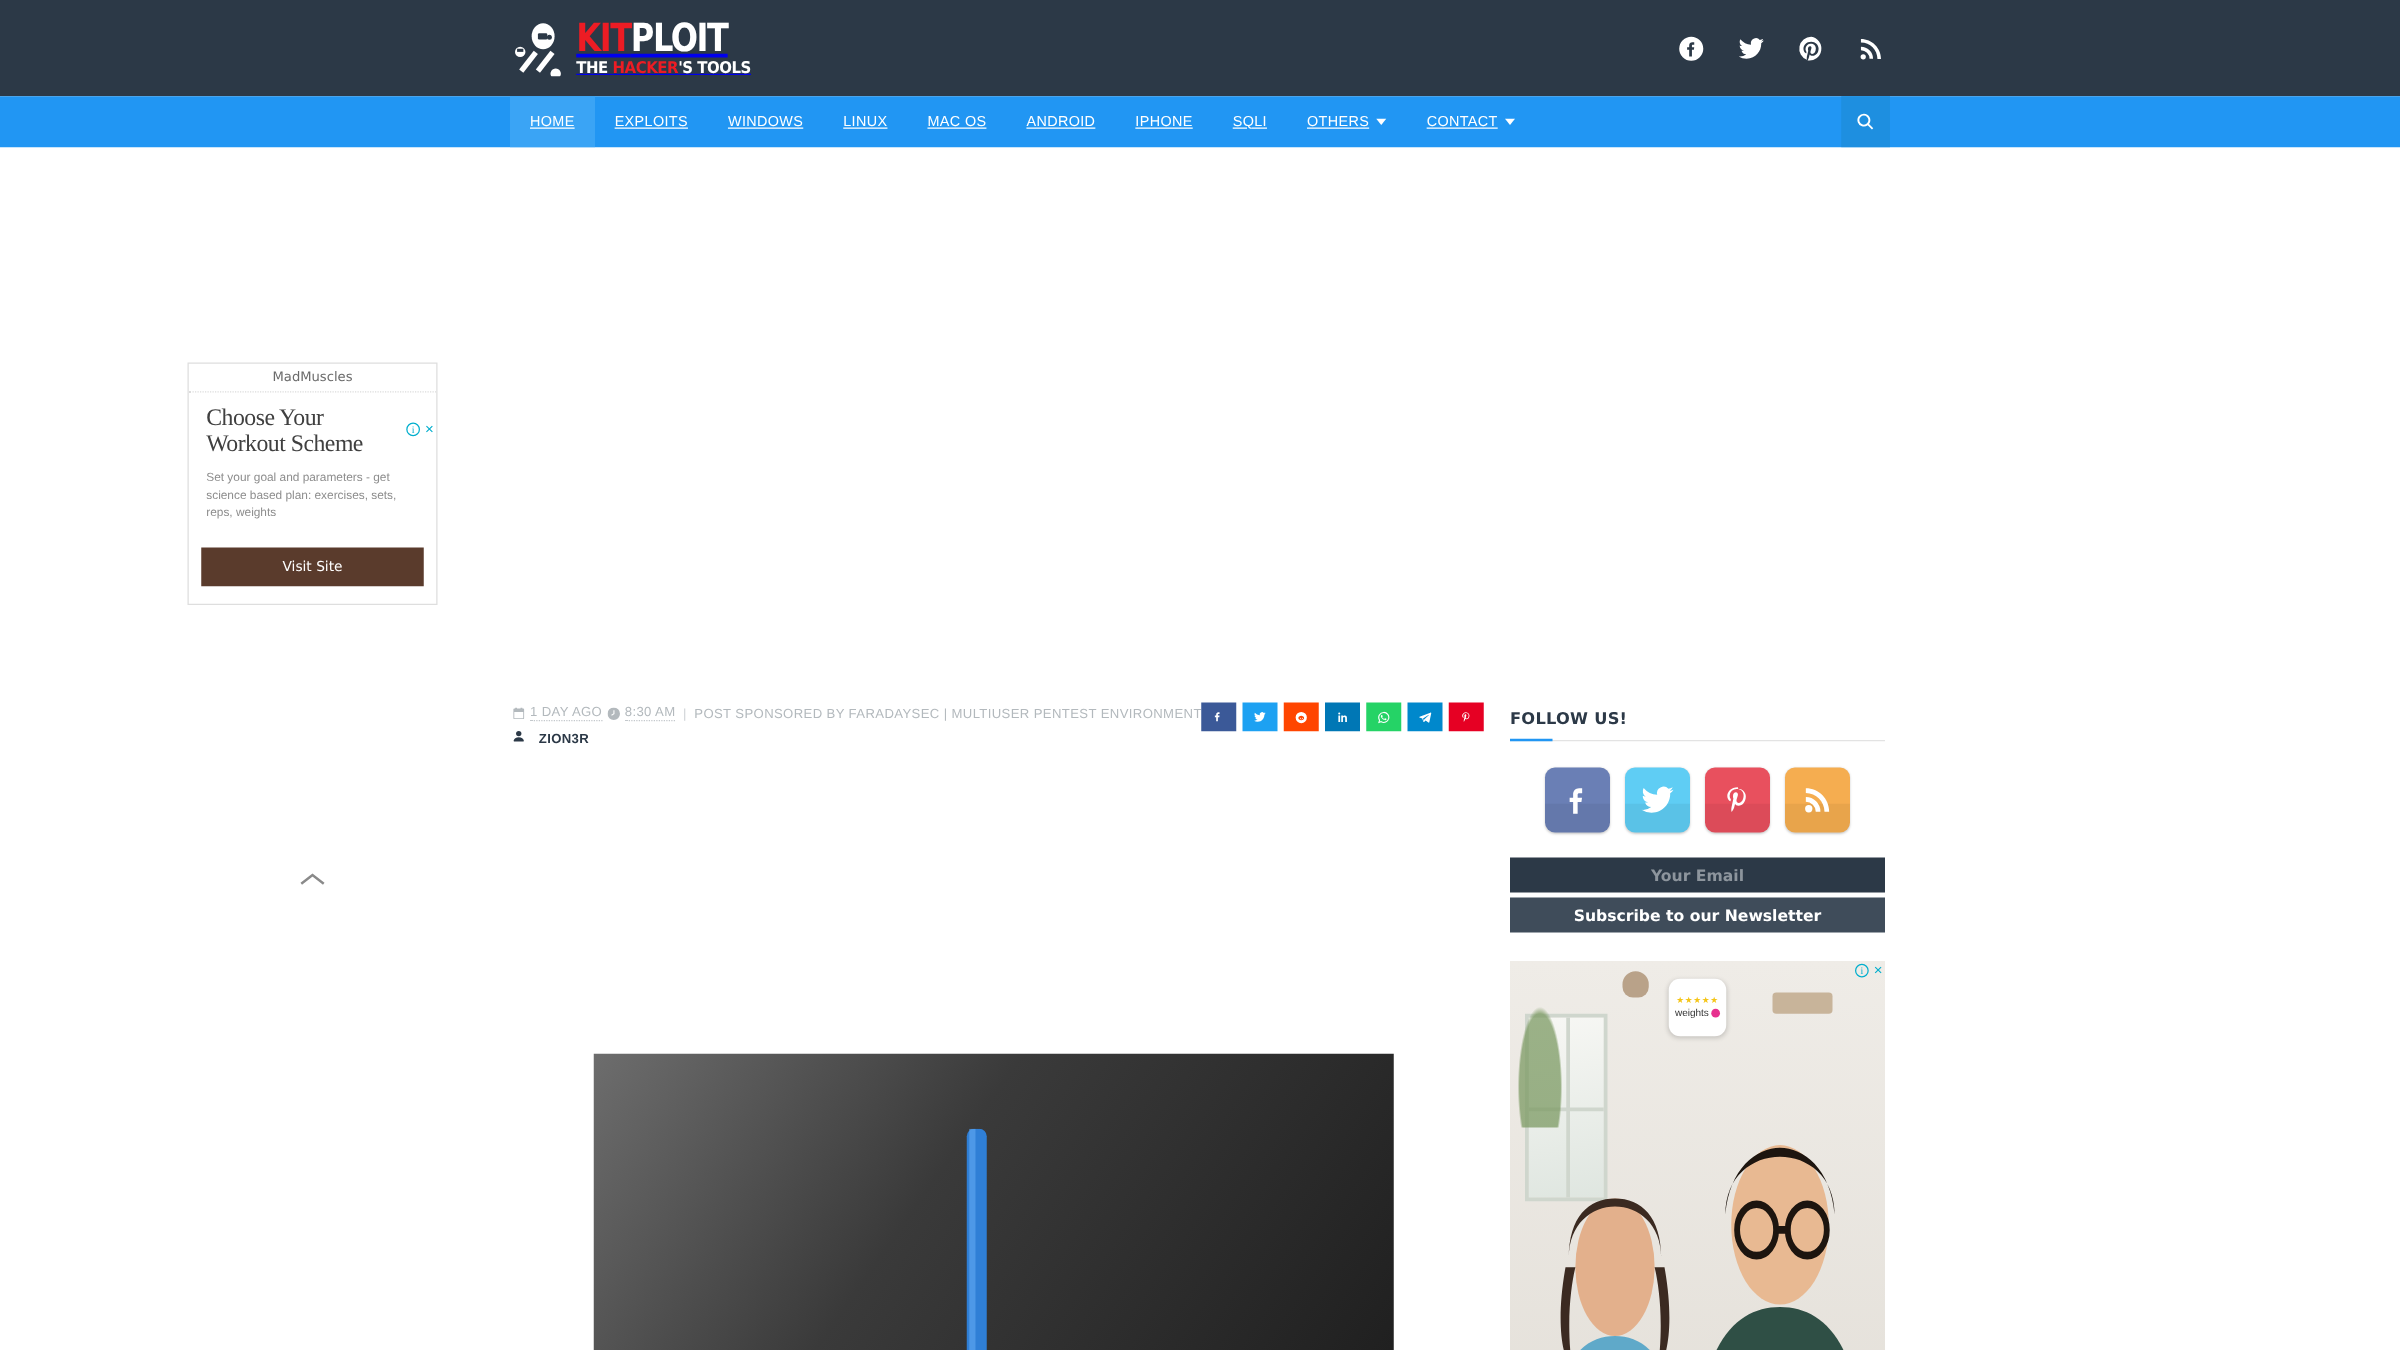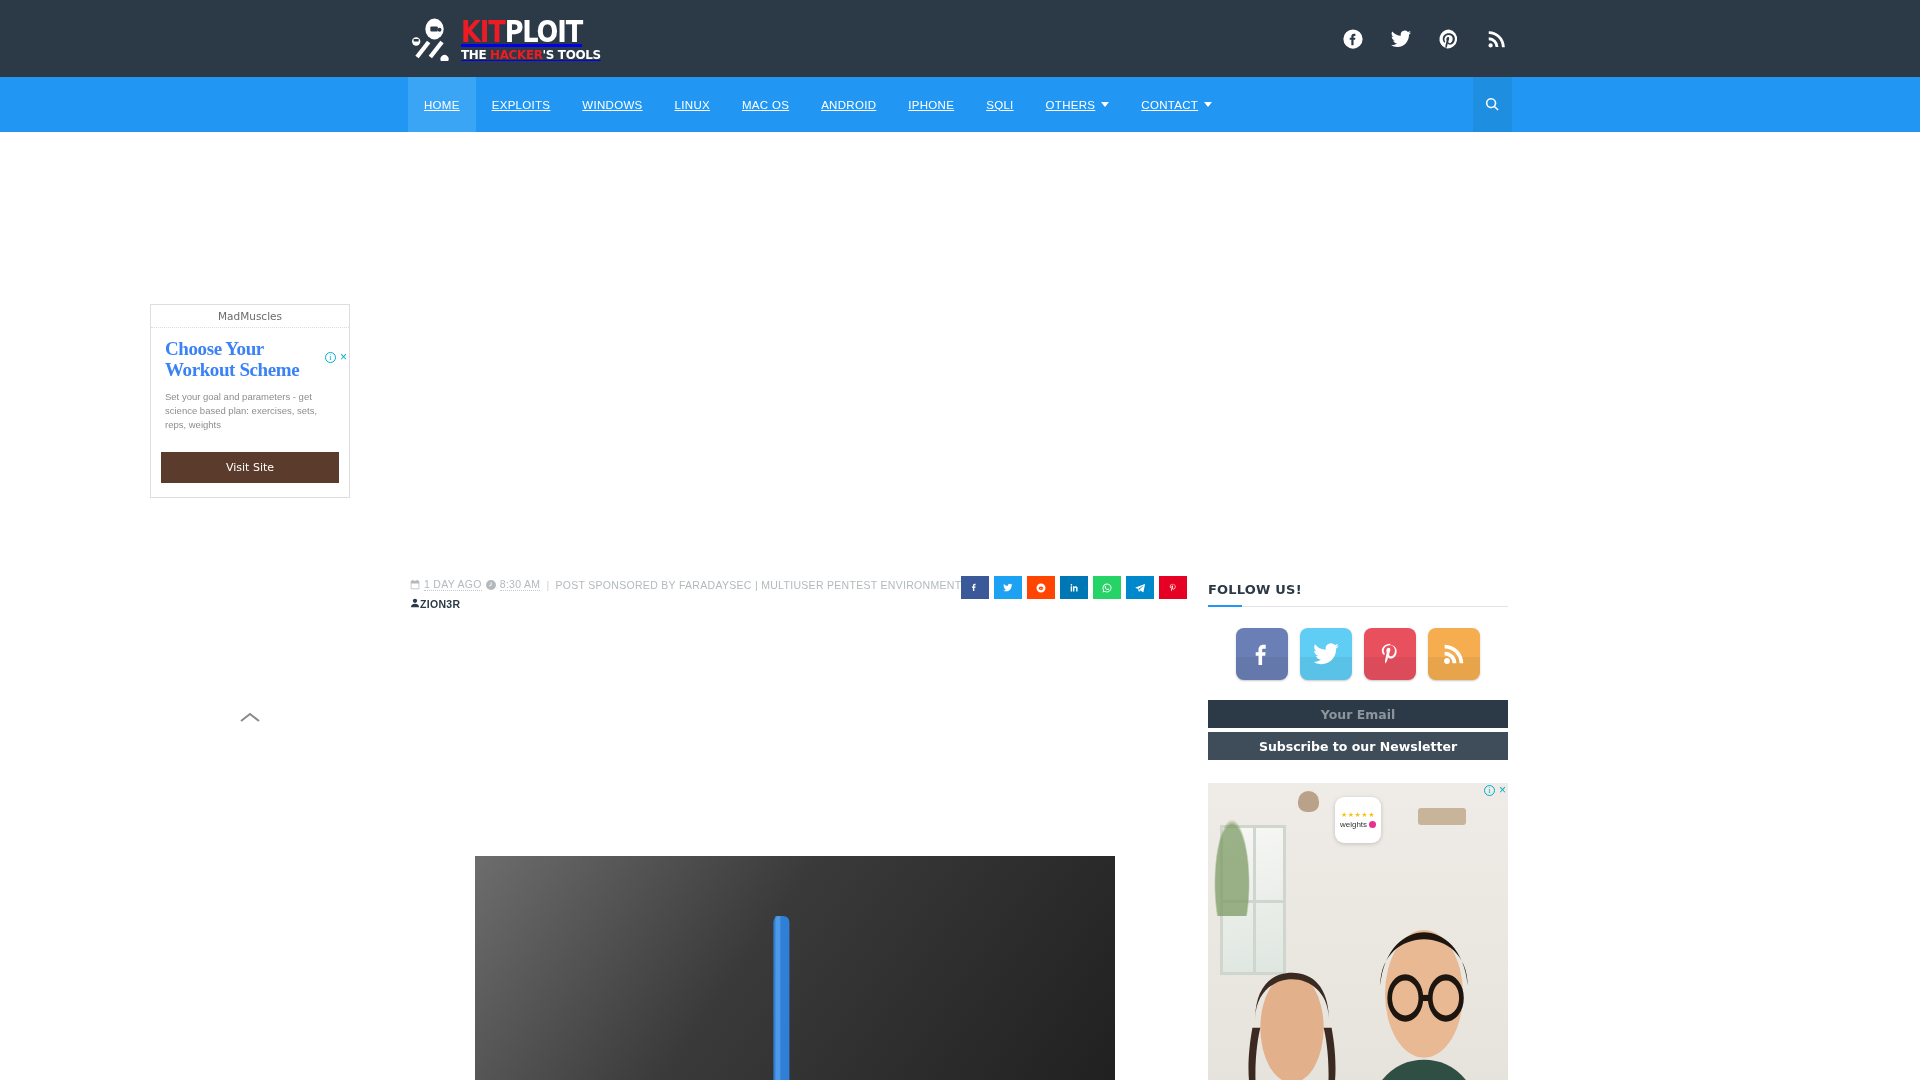--- a/index.html
+++ b/index.html
@@ -59,21 +59,21 @@
   }
   .logo-sub .w { color: #ffffff; }
   .logo-sub .r { color: #ed1c24; }
 
   .head-social { display: flex; align-items: center; gap: 26px; }
   .head-social .si { width: 22px; height: 22px; display: block; cursor: pointer; }
   .head-social svg { display: block; fill: #ffffff; }
 
   
   .navbar {
-    height: 55px;
+    height: 41px;
     background: #2196f3;
     position: relative;
   }
   .nav-inner {
     width: 1104px;
     margin: 0 auto;
     height: 100%;
     display: flex;
     align-items: stretch;
     position: relative;
@@ -130,24 +130,24 @@
     text-align: center;
     font-size: 10.5px;
     color: #6b6b6b;
     padding: 5px 0 5px;
     font-family: "DejaVu Sans", sans-serif;
     border-bottom: 1px dotted #dcdcdc;
   }
   .left-ad-body { padding: 10px 14px 0; position: relative; }
   .left-ad-head {
     font-family: "Liberation Serif", serif;
-    font-weight: 700;
+    font-weight: 400;
     font-size: 19px;
     line-height: 1.12;
-    color: #3b82f6;
+    color: #404040;
     letter-spacing: -0.4px;
   }
   .left-ad-desc {
     margin-top: 9px;
     font-size: 9.5px;
     line-height: 1.5;
     color: #8d8d8d;
   }
   .ad-badges {
     position: absolute;
@@ -251,21 +251,21 @@
   }
   .meta-line .mi { width: 10px; height: 10px; fill: #b3b9bd; display: block; }
   .meta-line .dotted { border-bottom: 1px dotted #c3c8cc; }
   .meta-line .sep { color: #cfd3d6; margin: 0 2px; }
   .meta-author {
     margin-top: 7px;
     font-size: 10.5px;
     color: #2c3947;
     font-weight: 700;
     letter-spacing: 0.3px;
-    display: flex; align-items: center; gap: 0;
+    display: flex; align-items: center; gap: 11px;
     text-transform: uppercase;
   }
   .meta-author .mi { fill: #2c3947; }
 
   .share-row { display: flex; gap: 5px; }
   .share-btn {
     width: 28px; height: 23px;
     display: flex; align-items: center; justify-content: center;
     cursor: pointer;
   }

